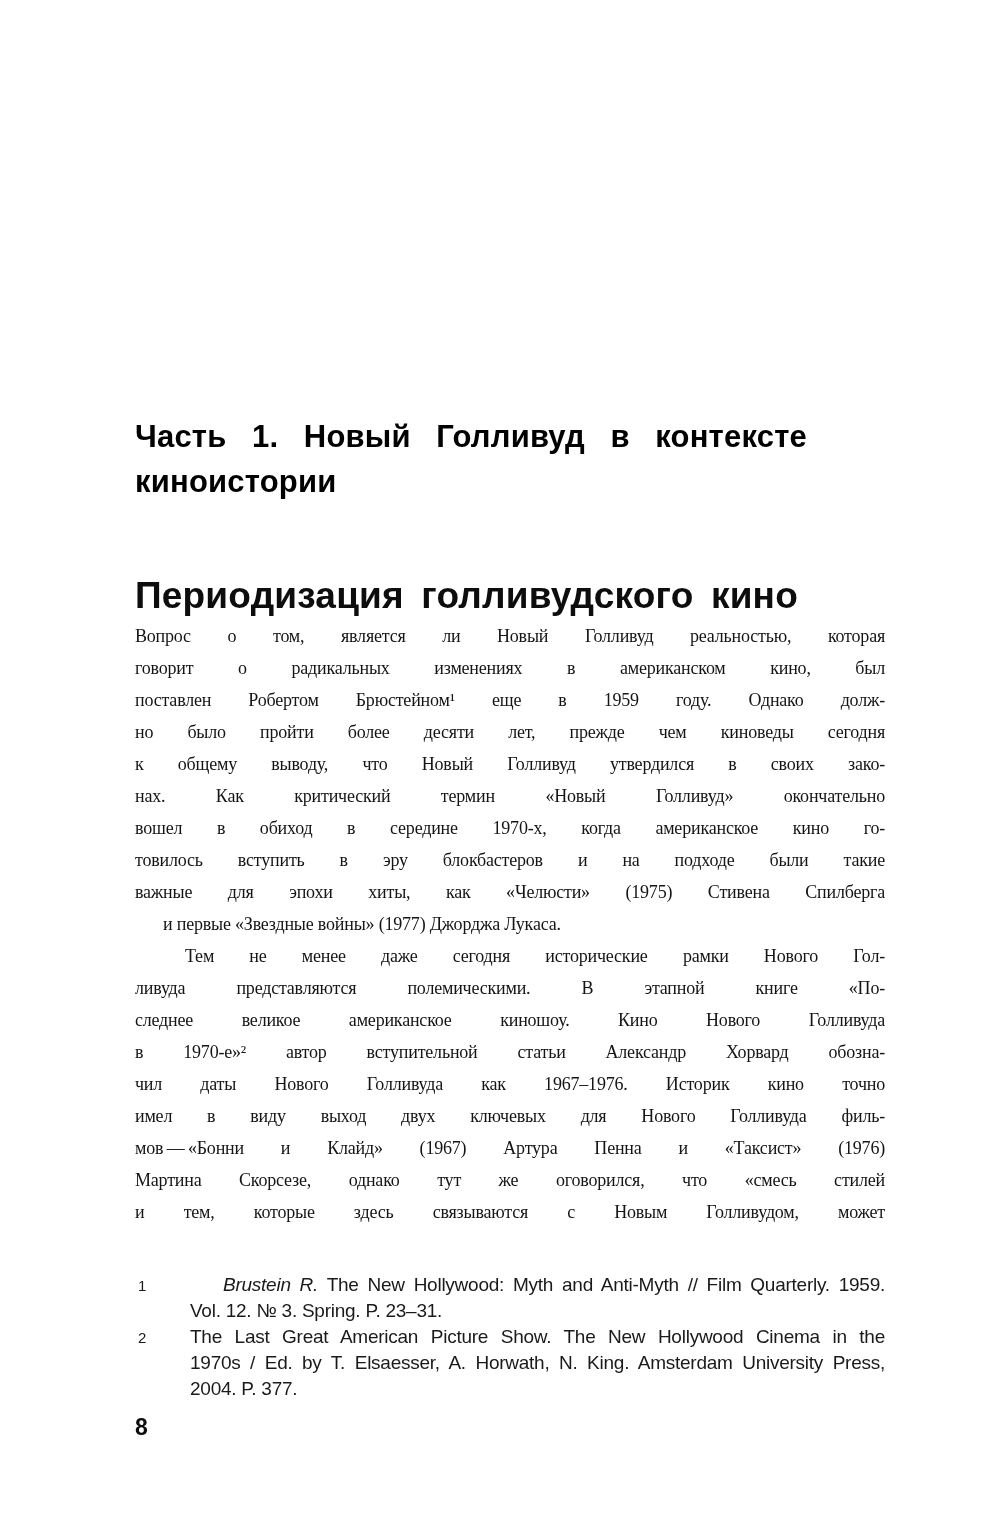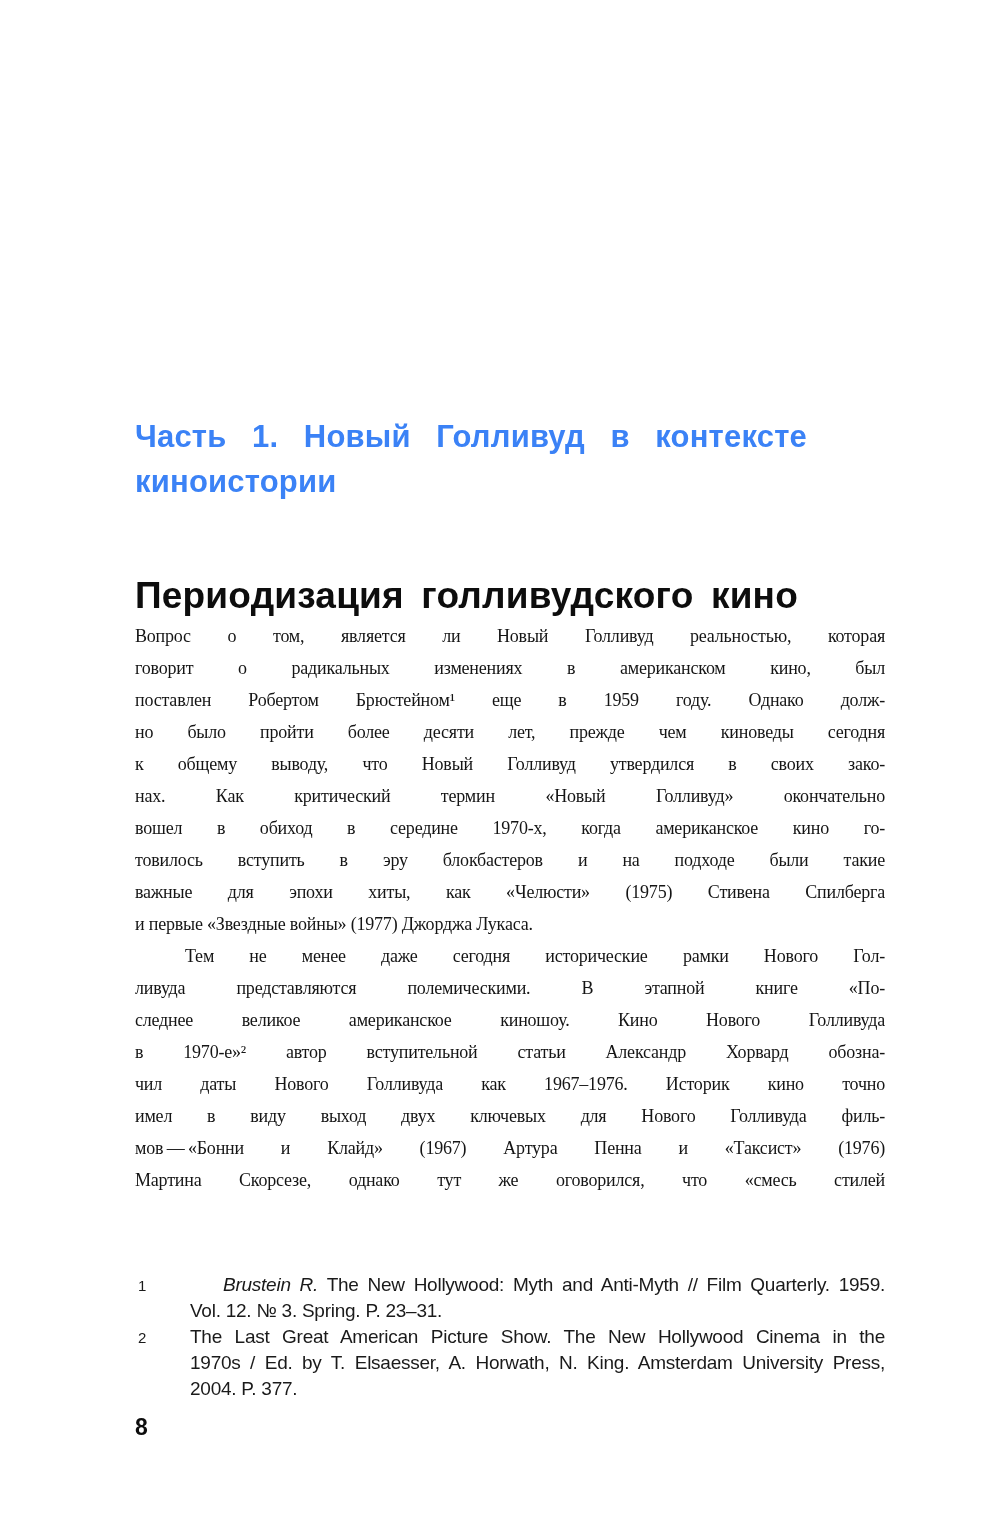--- a/index.html
+++ b/index.html
@@ -18,21 +18,21 @@
   .chapter-title {
     position: absolute;
     left: 135px;
     top: 393px;
     width: 672px;
     font-family: "Liberation Sans", "DejaVu Sans", sans-serif;
     font-weight: 700;
     font-size: 31px;
     line-height: 45px;
     letter-spacing: 0.2px;
-    color: #3b82f6;
+    color: #000000;
     text-align: justify;
     text-align-last: left;
     -moz-text-align-last: left;
   }
   
   .section-title {
     position: absolute;
     left: 135px;
     top: 546px;
     width: 720px;
@@ -56,20 +56,21 @@
     letter-spacing: -0.2px;
     color: #151515;
   }
   .body-line {
     text-align: justify;
     text-align-last: justify;
     -moz-text-align-last: justify;
   }
   .body-line.para-end {
     text-align-last: left;
+    margin-left: 28px;
     -moz-text-align-last: left;
   }
   .body-line.indent {
     text-indent: 50px;
   }
   
   .footnotes {
     position: absolute;
     left: 135px;
     top: 1272px;
@@ -139,20 +140,21 @@
     </div>
     <div>
       <div class="body-line indent">Тем не менее даже сегодня исторические рамки Нового Гол-</div>
       <div class="body-line">ливуда представляются полемическими. В этапной книге «По-</div>
       <div class="body-line">следнее великое американское киношоу. Кино Нового Голливуда</div>
       <div class="body-line">в 1970-е»² автор вступительной статьи Александр Хорвард обозна-</div>
       <div class="body-line">чил даты Нового Голливуда как 1967–1976. Историк кино точно</div>
       <div class="body-line">имел в виду выход двух ключевых для Нового Голливуда филь-</div>
       <div class="body-line">мов — «Бонни и Клайд» (1967) Артура Пенна и «Таксист» (1976)</div>
       <div class="body-line">Мартина Скорсезе, однако тут же оговорился, что «смесь стилей</div>
+      <div class="body-line">и тем, которые здесь связываются с Новым Голливудом, может</div>
     </div>
   </div>
 
   <div class="footnotes">
     <div class="footnote">
       <span class="fn-marker">1</span>
       <div class="fn-line"><span class="fn-italic">Brustein R.</span><span> The New Hollywood: Myth and Anti-Myth // Film Quarterly. 1959.</span></div>
       <div class="fn-line fn-end">Vol. 12. № 3. Spring. P. 23–31.</div>
     </div>
     <div class="footnote">

